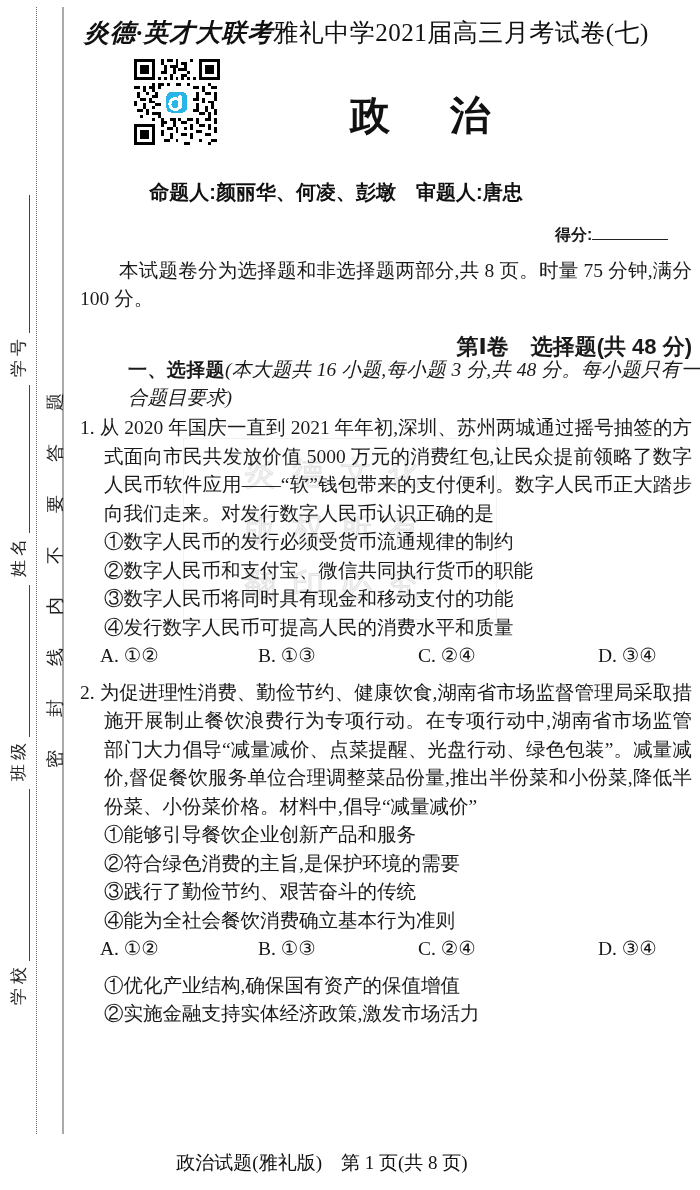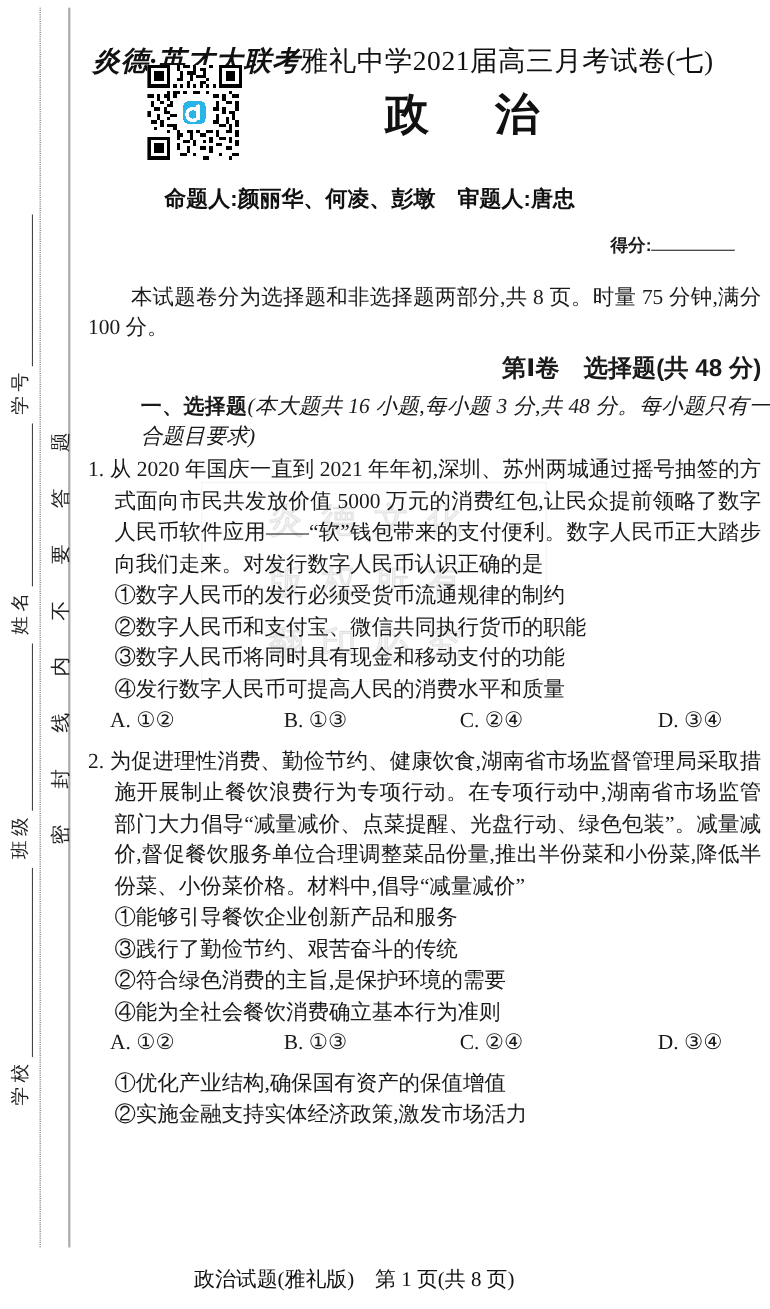--- a/index.html
+++ b/index.html
@@ -1,36 +1,36 @@
 <!DOCTYPE html>
 <html><head>
 <meta charset="utf-8">
 <style>
   html,body{margin:0;padding:0;background:#fff;}
   .page{position:relative;width:700px;height:1190px;background:#fff;overflow:hidden;
         font-family:"Liberation Serif","DejaVu Serif",serif;color:#1a1a1a;}
-  .sans{font-family:"Liberation Sans","DejaVu Sans",sans-serif;}
+  .sans{font-family:"Liberation Sans","DejaVu Sans",sans-serif;margin-top:12px;}
 
   
   .rule-dotted{position:absolute;left:36px;top:7px;height:1127px;width:0;
                border-left:1.5px dotted #666;}
   .rule-solid{position:absolute;left:62px;top:7px;height:1127px;width:2px;background:#aaa;}
   .seal-text{position:absolute;left:43px;top:768px;width:440px;transform-origin:0 0;
              transform:rotate(-90deg);font-size:18px;letter-spacing:33px;color:#222;
              white-space:nowrap;}
   .student-fields{position:absolute;left:7px;top:1013px;width:905px;transform-origin:0 0;
                   transform:rotate(-90deg);display:flex;align-items:flex-end;
                   font-size:17px;color:#222;white-space:nowrap;}
   .f-label{letter-spacing:4px;margin:0 2px 0 8px;}
   .f-blank{display:inline-block;width:158px;height:15px;border-bottom:1.2px solid #444;}
   .f-blank.b1{width:172px}.f-blank.b2{width:152px}.f-blank.b3{width:148px}.f-blank.b4{width:138px}
 
   
   .head-line{position:absolute;left:84px;top:16px;width:606px;font-size:25px;
-             white-space:nowrap;color:#111;margin-top:23px;}
+             white-space:nowrap;color:#111;}
   .head-series{font-weight:900;font-style:italic;letter-spacing:1px;}
   .head-rest{font-weight:500;letter-spacing:0.5px;}
   .qr{position:absolute;left:134px;top:58px;width:86px;height:88px;}
   .subject{position:absolute;left:350px;top:76px;font-size:40px;font-weight:700;
            letter-spacing:10px;color:#111;}
   .setters{position:absolute;left:80px;top:167px;width:512px;text-align:center;
            font-size:20px;font-weight:700;color:#111;}
   .score{position:absolute;left:555px;top:211px;font-size:16px;font-weight:700;}
   .score-blank{display:inline-block;width:76px;height:16px;border-bottom:1.5px solid #222;}
 
@@ -153,22 +153,22 @@
           <span class="op0">A. ①②</span>
           <span class="op1">B. ①③</span>
           <span class="op2">C. ②④</span>
           <span class="op3">D. ③④</span>
         </div>
       </div>
 
       <div class="q">
         <div class="q-stem"><span class="q-num">2.</span><span>为促进理性消费、勤俭节约、健康饮食,湖南省市场监督管理局采取措施开展制止餐饮浪费行为专项行动。在专项行动中,湖南省市场监管部门大力倡导“减量减价、点菜提醒、光盘行动、绿色包装”。减量减价,督促餐饮服务单位合理调整菜品份量,推出半份菜和小份菜,降低半份菜、小份菜价格。材料中,倡导“减量减价”</span></div>
         <div class="q-item">①能够引导餐饮企业创新产品和服务</div>
+        <div class="q-item">②符合绿色消费的主旨,是保护环境的需要</div>
         <div class="q-item">③践行了勤俭节约、艰苦奋斗的传统</div>
-        <div class="q-item">②符合绿色消费的主旨,是保护环境的需要</div>
         <div class="q-item">④能为全社会餐饮消费确立基本行为准则</div>
         <div class="opts">
           <span class="op0">A. ①②</span>
           <span class="op1">B. ①③</span>
           <span class="op2">C. ②④</span>
           <span class="op3">D. ③④</span>
         </div>
       </div>
 
       <div class="q">

